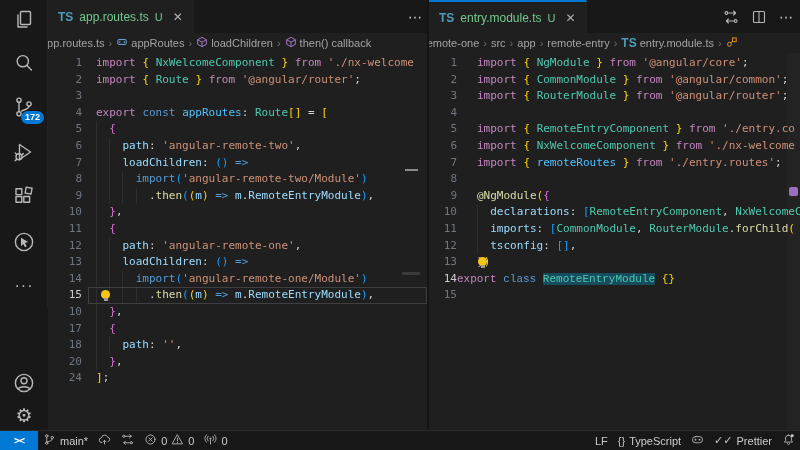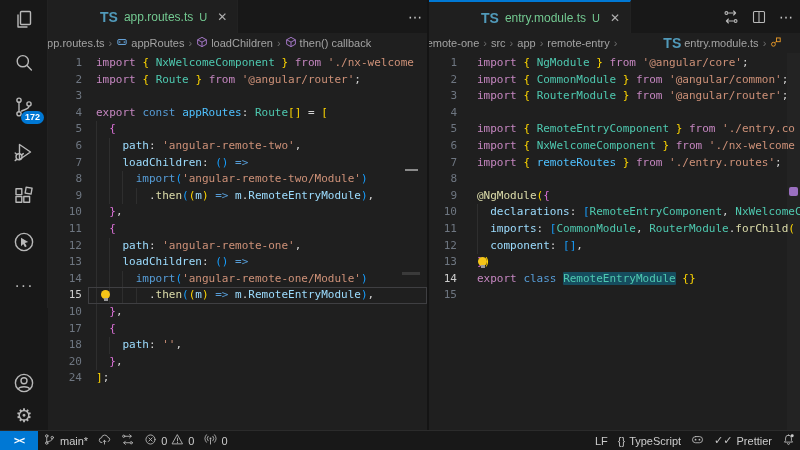--- a/index.html
+++ b/index.html
@@ -13,21 +13,21 @@
   .ab-badge{position:absolute;right:-8px;bottom:-5px;background:#0078d4;color:#fff;font-size:9px;
             line-height:13px;height:13px;min-width:14px;padding:0 4px;border-radius:8px;text-align:center;font-weight:bold;}
   .ab-more{color:#b8b8b8;font-size:16px;letter-spacing:1px;text-align:center;line-height:20px;}
   .ab-gear{color:#b8b8b8;font-size:19px;text-align:center;line-height:24px;}
   
   .group{position:absolute;top:0;height:430px;background:#1f1f1f;overflow:hidden;}
   .tabbar{position:relative;height:33px;background:#181818;}
   .tab{position:absolute;left:0;top:0;height:33px;display:flex;align-items:center;gap:6px;
        padding:0 10px 0 10px;background:#1f1f1f;border-right:1px solid #222;cursor:pointer;}
   .tab.accent{border-top:2px solid #0078d4;padding-top:0;}
-  .ts-ico{color:#519aba;font-weight:bold;font-size:14px;letter-spacing:0;margin-left:42px;}
+  .ts-ico{color:#519aba;font-weight:bold;font-size:12px;letter-spacing:0;}
   .tab-label{font-size:12px;color:#73c991;}
   .tab-dirty{font-size:11px;color:#73c991;}
   .tab-close{color:#b0b0b0;font-size:12px;margin-left:4px;}
   .tab-actions{position:absolute;right:6px;top:0;height:33px;display:flex;align-items:center;gap:12px;}
   .tab-actions .act{color:#c5c5c5;cursor:pointer;display:flex;align-items:center;}
   .tab-actions svg{width:16px;height:16px;}
   .act-more{font-size:14px;letter-spacing:1px;color:#c5c5c5;}
   
   .breadcrumb{height:20px;display:flex;align-items:center;font-size:11px;color:#a3a3a3;
               white-space:nowrap;overflow:hidden;background:#1f1f1f;}
@@ -335,29 +335,29 @@
           <div class="row">
             <div class="num" style="width: 28px;">10</div>
             <div class="code" style="padding-left: 20px;"><span class="tk tk-w">  </span><span class="tk tk-v">declarations</span><span class="tk tk-w">: </span><span class="tk tk-g3">[</span><span class="tk tk-t">RemoteEntryComponent</span><span class="tk tk-w">, </span><span class="tk tk-t">NxWelcomeComponent</span><div class="guide" style="left: 20px;"></div></div>
           </div>
           <div class="row">
             <div class="num" style="width: 28px;">11</div>
             <div class="code" style="padding-left: 20px;"><span class="tk tk-w">  </span><span class="tk tk-v">imports</span><span class="tk tk-w">: </span><span class="tk tk-g3">[</span><span class="tk tk-t">CommonModule</span><span class="tk tk-w">, </span><span class="tk tk-t">RouterModule</span><span class="tk tk-w">.</span><span class="tk tk-f">forChild</span><span class="tk tk-g1">(</span><div class="guide" style="left: 20px;"></div></div>
           </div>
           <div class="row">
             <div class="num" style="width: 28px;">12</div>
-            <div class="code" style="padding-left: 20px;"><span class="tk tk-w">  </span><span class="tk tk-v">component</span><span class="tk tk-w">: </span><span class="tk tk-g3">[]</span><span class="tk tk-w">,</span><div class="guide" style="left: 20px;"></div></div>
+            <div class="code" style="padding-left: 20px;"><span class="tk tk-w">  </span><span class="tk tk-v">tsconfig</span><span class="tk tk-w">: </span><span class="tk tk-g3">[]</span><span class="tk tk-w">,</span><div class="guide" style="left: 20px;"></div></div>
           </div>
           <div class="row">
             <div class="num" style="width: 28px;">13</div>
             <div class="code" style="padding-left: 20px;"><span class="tk tk-g2">}</span><span class="tk tk-g1">)</span><div class="bulb" style="left: 20px;"></div></div>
           </div>
           <div class="row">
             <div class="num bright" style="width: 28px;">14</div>
-            <div class="code" style="padding-left: 20px;"><span class="tk tk-k">export</span><span class="tk tk-w"> </span><span class="tk tk-b">class</span><span class="tk tk-w"> </span><span class="tk tk-t hl">RemoteEntryModule</span><span class="tk tk-w"> </span><span class="tk tk-g1">{}</span></div>
+            <div class="code" style=" font-family: Liberation Mono, monospace;"><span class="tk tk-k">export</span><span class="tk tk-w"> </span><span class="tk tk-b">class</span><span class="tk tk-w"> </span><span class="tk tk-t hl">RemoteEntryModule</span><span class="tk tk-w"> </span><span class="tk tk-g1">{}</span></div>
           </div>
           <div class="row">
             <div class="num" style="width: 28px;">15</div>
             <div class="code" style="padding-left: 20px;"></div>
           </div>
         </div>
       </div>
     </div>
   <div class="divider" style="left:427px;"></div>
 

